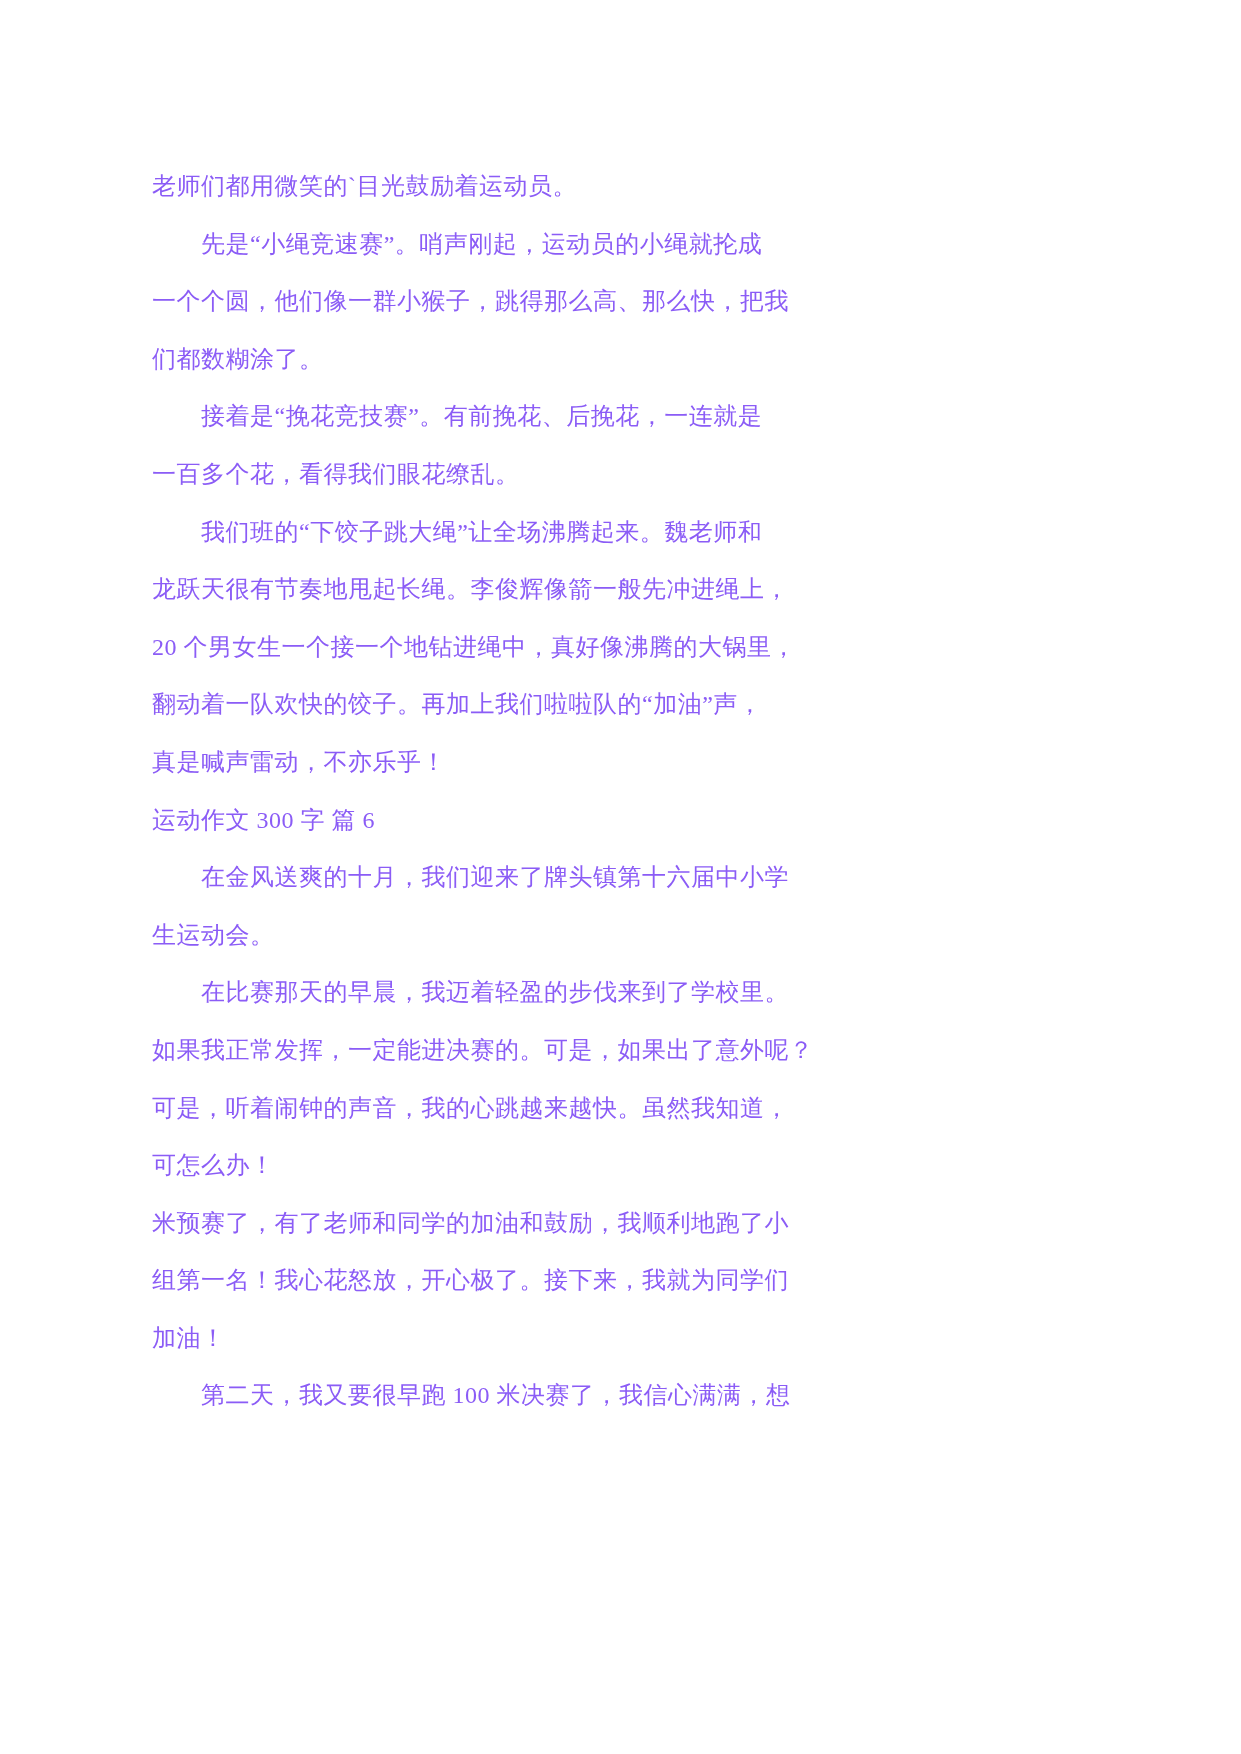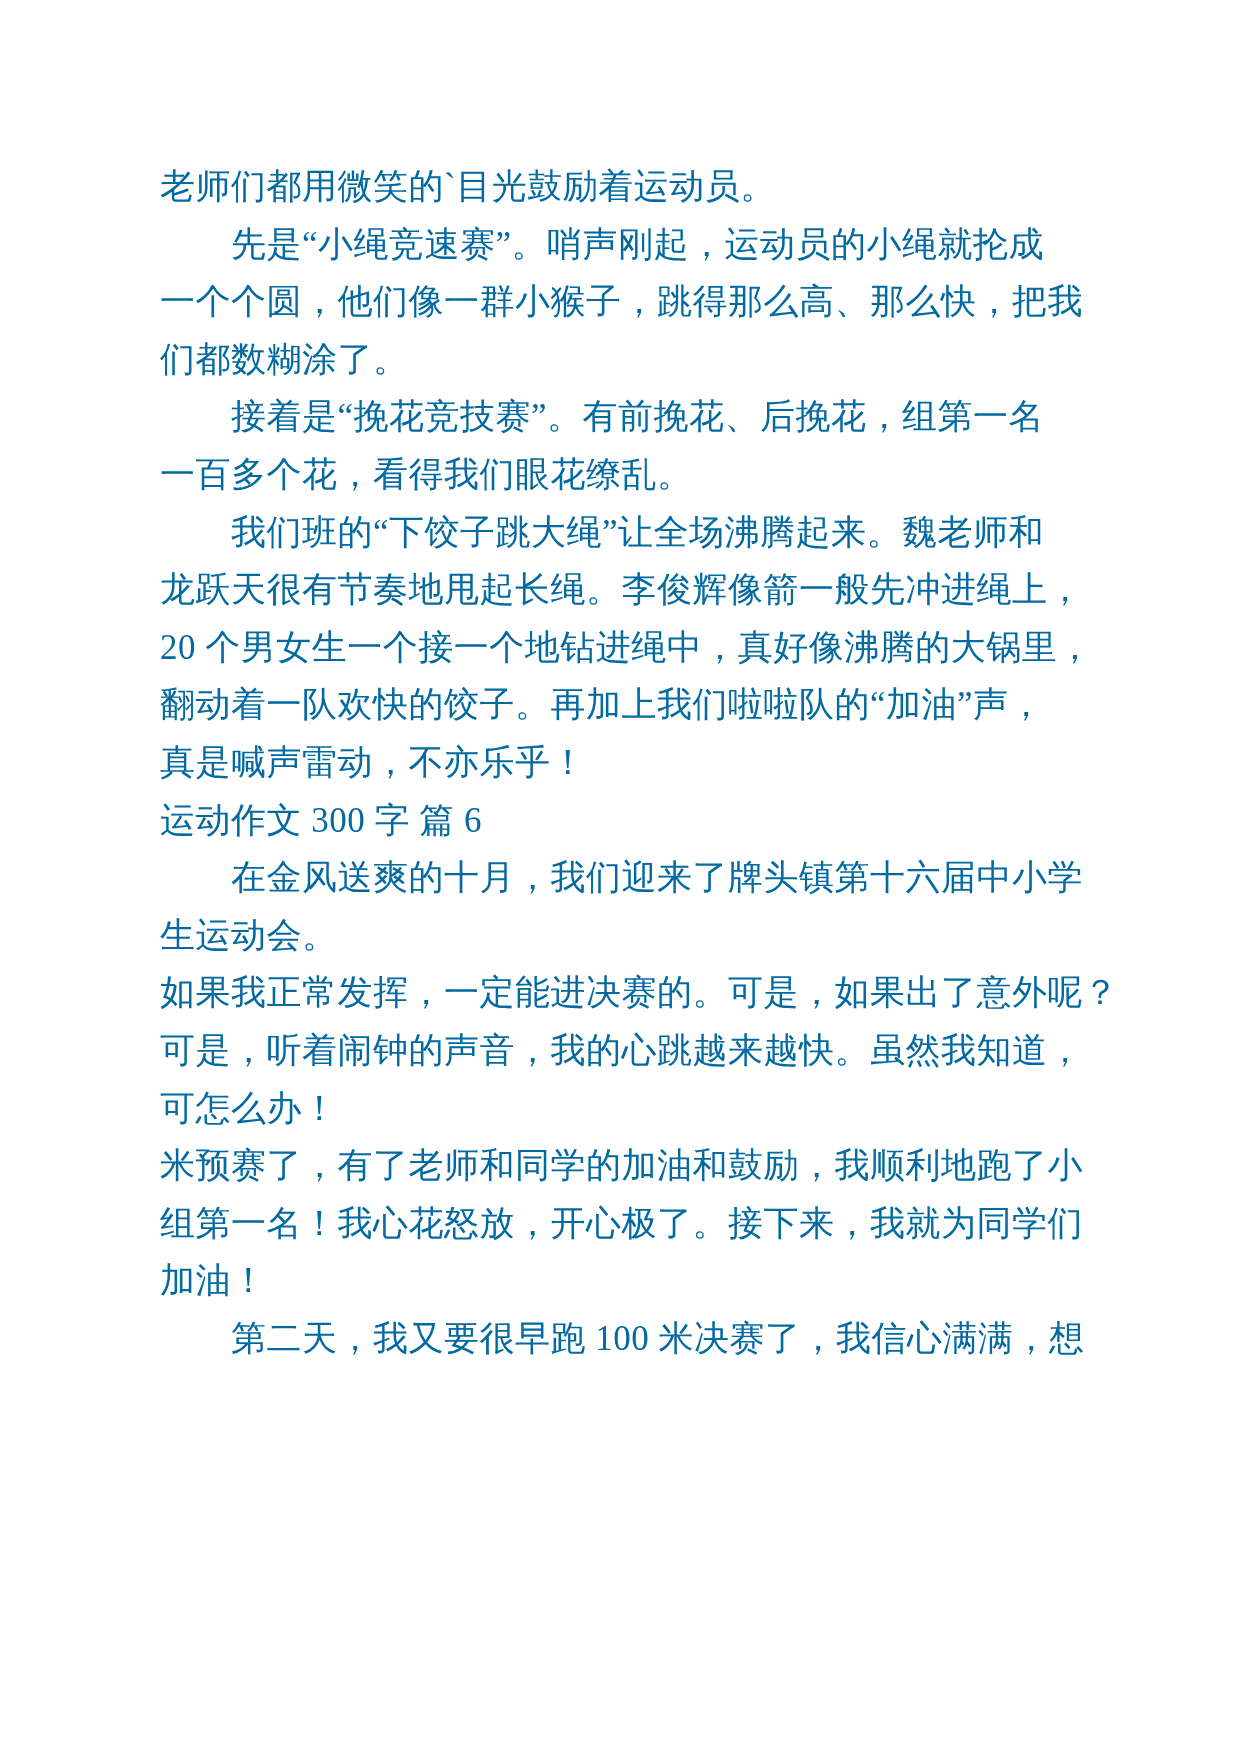--- a/index.html
+++ b/index.html
@@ -9,53 +9,54 @@
   }
   .page {
     position: relative;
     width: 1241px;
     height: 1754px;
     background: #ffffff;
     overflow: hidden;
   }
   .text-block {
     position: absolute;
-    left: 160px;
+    left: 152px;
     top: 158px;
     width: 925px;
     font-family: "Liberation Serif", "DejaVu Serif", serif;
-    font-size: 35px;
+    font-size: 24px;
     line-height: 57.6px;
-    color: #0369a1;
+    color: #8b5cf6;
     letter-spacing: 0.5px;
   }
   .line {
     height: 57.6px;
     white-space: pre;
   }
 </style>
 </head>
 <body>
 
 <div class="page">
   <div class="text-block">
     <div class="line">老师们都用微笑的`目光鼓励着运动员。</div>
     <div class="line">　　先是“小绳竞速赛”。哨声刚起，运动员的小绳就抡成</div>
     <div class="line">一个个圆，他们像一群小猴子，跳得那么高、那么快，把我</div>
     <div class="line">们都数糊涂了。</div>
-    <div class="line">　　接着是“挽花竞技赛”。有前挽花、后挽花，组第一名</div>
+    <div class="line">　　接着是“挽花竞技赛”。有前挽花、后挽花，一连就是</div>
     <div class="line">一百多个花，看得我们眼花缭乱。</div>
     <div class="line">　　我们班的“下饺子跳大绳”让全场沸腾起来。魏老师和</div>
     <div class="line">龙跃天很有节奏地甩起长绳。李俊辉像箭一般先冲进绳上，</div>
     <div class="line">20 个男女生一个接一个地钻进绳中，真好像沸腾的大锅里，</div>
     <div class="line">翻动着一队欢快的饺子。再加上我们啦啦队的“加油”声，</div>
     <div class="line">真是喊声雷动，不亦乐乎！</div>
     <div class="line">运动作文 300 字 篇 6</div>
     <div class="line">　　在金风送爽的十月，我们迎来了牌头镇第十六届中小学</div>
     <div class="line">生运动会。</div>
+    <div class="line">　　在比赛那天的早晨，我迈着轻盈的步伐来到了学校里。</div>
     <div class="line">如果我正常发挥，一定能进决赛的。可是，如果出了意外呢？</div>
     <div class="line">可是，听着闹钟的声音，我的心跳越来越快。虽然我知道，</div>
     <div class="line">可怎么办！</div>
     <div class="line">米预赛了，有了老师和同学的加油和鼓励，我顺利地跑了小</div>
     <div class="line">组第一名！我心花怒放，开心极了。接下来，我就为同学们</div>
     <div class="line">加油！</div>
     <div class="line">　　第二天，我又要很早跑 100 米决赛了，我信心满满，想</div>
   </div>
 </div>
 

